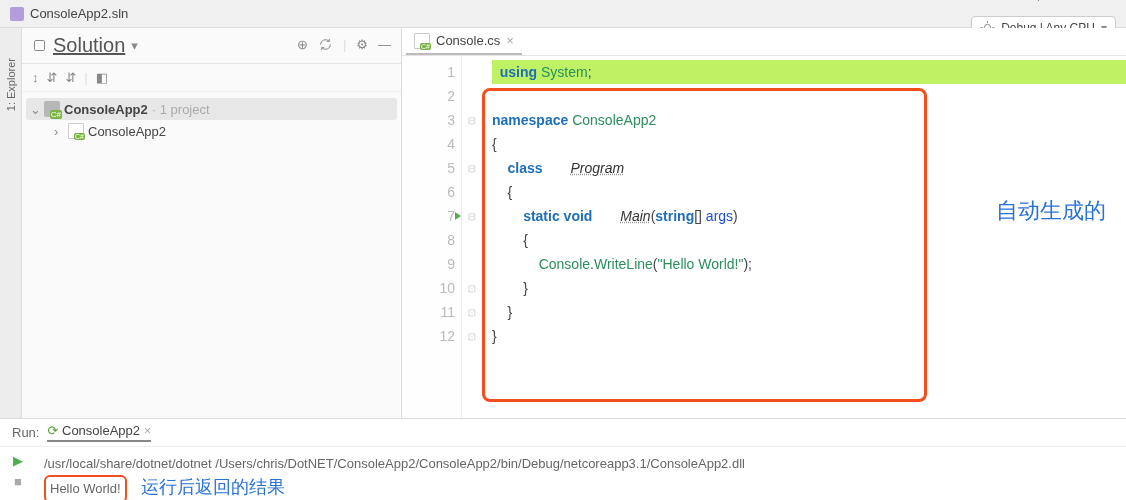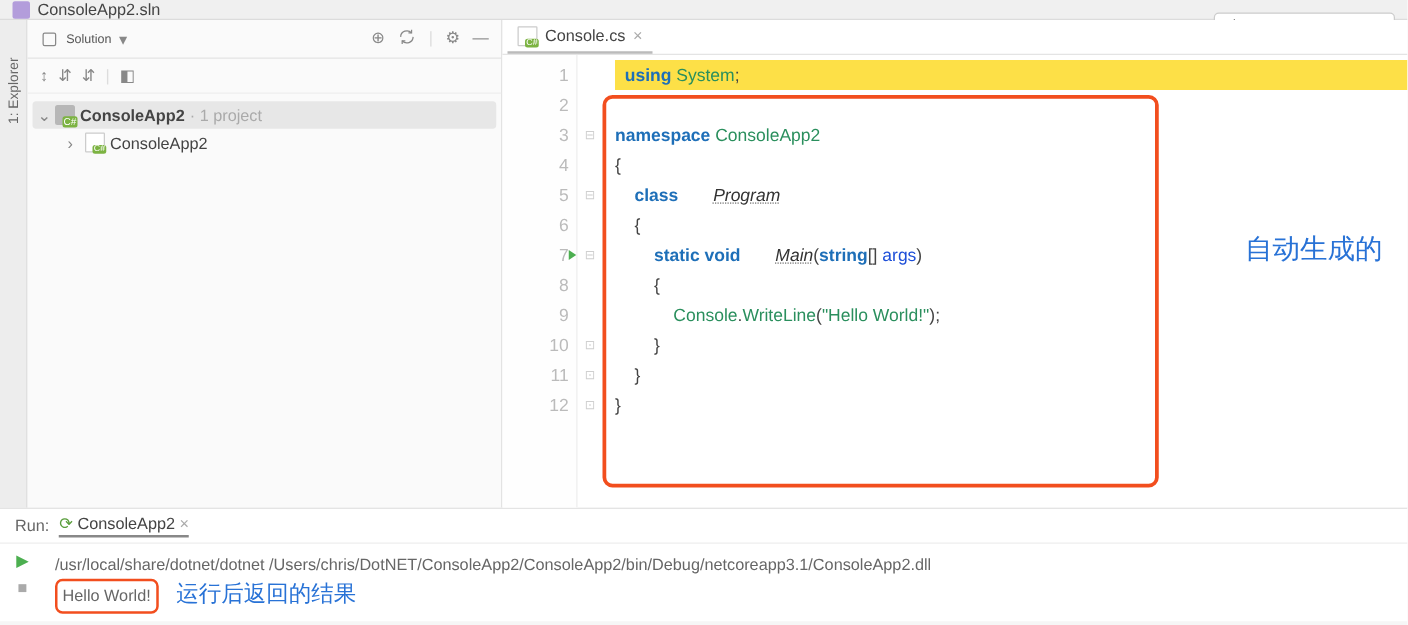--- a/index.html
+++ b/index.html
@@ -1,25 +1,25 @@
 <!DOCTYPE html>
 <html><head>
 <meta charset="utf-8">
 <style>
 * { margin:0; padding:0; box-sizing:border-box; font-family:-apple-system,BlinkMacSystemFont,"Segoe UI",sans-serif; }
 body { width:1126px; height:500px; background:#f6f6f6; color:#444; font-size:13px; position:relative; overflow:hidden; }
-.topbar { height:16px; display:flex; align-items:center; padding:0 10px; background:#f0f0f0; border-bottom:1px solid #dcdcdc; }
+.topbar { height:28px; display:flex; align-items:center; padding:0 10px; background:#f0f0f0; border-bottom:1px solid #dcdcdc; }
 .topbar .sln { display:flex; align-items:center; gap:6px; }
 .topbar .right { margin-left:auto; display:flex; align-items:center; gap:10px;flex-direction:column; }
 .main { display:flex; height:390px; }
 .vtab { width:22px; background:#ededed; border-right:1px solid #dcdcdc; display:flex; flex-direction:column; align-items:center; padding-top:30px; font-size:11px; color:#666; }
 .vtab .label { writing-mode:vertical-lr; transform:rotate(180deg); }
 .sidebar { width:380px; background:#fafafa; border-right:1px solid #dcdcdc; display:flex; flex-direction:column; }
 .side-head { display:flex; align-items:center; padding:6px 10px; gap:6px; border-bottom:1px solid #e4e4e4; }
-.side-head .title { font-size:10px; color:#555; }
+.side-head .title { font-size:20px; color:#555;text-decoration:underline; }
 .side-head .actions { margin-left:auto; display:flex; gap:10px; color:#888; }
 .side-tools { display:flex; gap:8px; padding:6px 10px; color:#888; border-bottom:1px solid #eee; }
 .tree { padding:6px 4px; }
 .tree-row { display:flex; align-items:center; gap:4px; padding:3px 4px; border-radius:3px; }
 .tree-row.sel { background:#e7e7e7; }
 .tree-indent1 { padding-left:28px; }
 .tree .faded { color:#aaa; }
 .tree .chev { color:#888; width:10px; display:inline-block; }
 .chev.down::before { content:"⌄"; }
 .chev.right::before { content:"›"; }
@@ -36,21 +36,21 @@
 .file-tab .close { color:#aaa; }
 .code-area { flex:1; display:flex; font-family:"Menlo","Consolas",monospace; font-size:14px; position:relative; }
 .gutter { width:60px; padding:4px 6px 0 0; text-align:right; color:#bbb; background:#fefefe; border-right:1px solid #eee; user-select:none; }
 .gutter div { height:24px; line-height:24px; }
 .gutter .marker { position:relative; }
 .gutter .marker::after { content:""; position:absolute; right:-6px; top:8px; width:0; height:0; border-left:6px solid #4caf50; border-top:4px solid transparent; border-bottom:4px solid transparent; }
 .fold-col { width:20px; padding-top:4px; }
 .fold-col div { height:24px; display:flex; align-items:center; justify-content:center; color:#d0d0d0; font-size:10px; }
 .code { flex:1; padding:4px 0 0 10px; }
 .code .line { height:24px; line-height:24px; white-space:pre; }
-.code .line.hl { background:#fde047; }
+.code .line.hl { background:#bef264; }
 .kw { color:#1e6fb8; font-weight:600; }
 .typ { color:#2a8f5d; }
 .str { color:#2a8f5d; }
 .cls { color:#7e57c2; }
 .fn { font-style:italic; color:#333; text-decoration:underline dotted #999;margin-left:24px; }
 .args { color:#1d4ed8; }
 .pun { color:#444; }
 .annot-red { position:absolute; border:3px solid #f24e1e; border-radius:8px; }
 .annot-label { position:absolute; font-size:22px; color:#2872d6; }
 .run-panel { border-top:1px solid #dcdcdc; background:#fff; }

